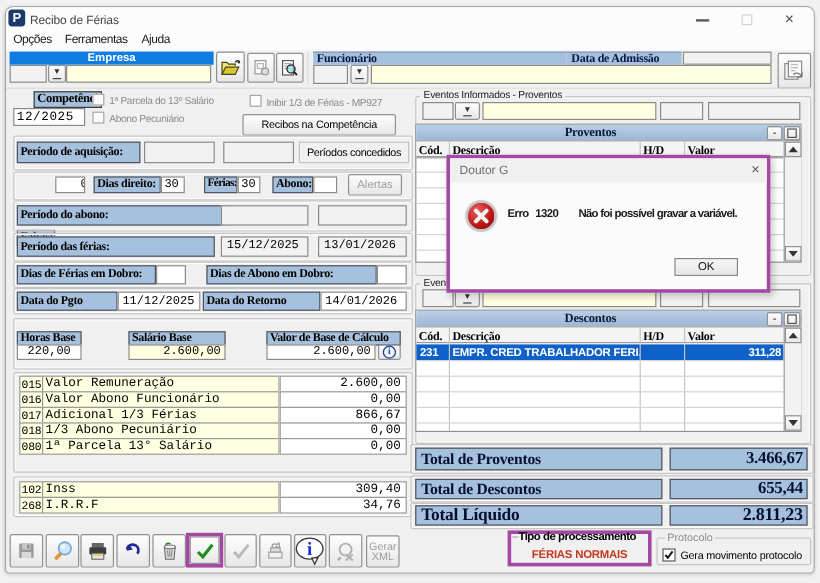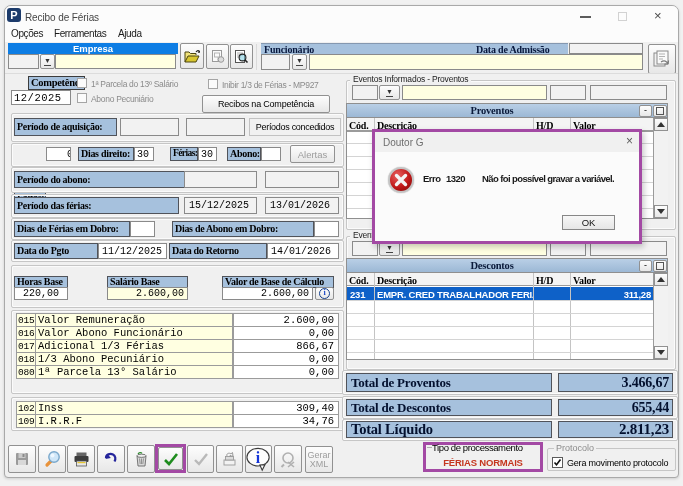--- a/index.html
+++ b/index.html
@@ -160,21 +160,21 @@
 <div class="abs cell yel" style="left:35px;top:352px;width:198px;height:14px;">1/3 Abono Pecuniário</div>
 <div class="abs cell r" style="left:233px;top:352px;width:106px;height:14px;">0,00</div>
 <div class="abs cell yel code" style="left:16px;top:365px;width:20px;height:14px;">080</div>
 <div class="abs cell yel" style="left:35px;top:365px;width:198px;height:14px;">1ª Parcela 13° Salário</div>
 <div class="abs cell r" style="left:233px;top:365px;width:106px;height:14px;">0,00</div>
 
 <div class="abs grp" style="left:11px;top:397px;width:333px;height:34px;"></div>
 <div class="abs cell yel code" style="left:16px;top:401px;width:20px;height:14px;">102</div>
 <div class="abs cell yel" style="left:35px;top:401px;width:198px;height:14px;">Inss</div>
 <div class="abs cell r" style="left:233px;top:401px;width:106px;height:14px;">309,40</div>
-<div class="abs cell yel code" style="left:16px;top:414px;width:20px;height:14px;">109</div>
+<div class="abs cell yel code" style="left:16px;top:414px;width:20px;height:14px;">268</div>
 <div class="abs cell yel" style="left:35px;top:414px;width:198px;height:14px;">I.R.R.F</div>
 <div class="abs cell r" style="left:233px;top:414px;width:106px;height:14px;">34,76</div>
 
 <div class="abs grp" style="left:346px;top:80px;width:330px;height:150px;"></div>
 <div class="abs" style="left:350px;top:74px;font-size:8.5px;letter-spacing:-0.2px;color:#222;background:#f0f0f0;padding:0 3px;white-space:nowrap;">Eventos Informados - Proventos</div>
 <div class="abs fld gry" style="left:352px;top:85px;width:26px;height:15px;"></div>
 <div class="abs btn" style="left:379px;top:85px;width:21px;height:15px;">
     <span class="cmb">▼</span>
   </div>
 <div class="abs fld yel" style="left:402px;top:85px;width:145px;height:15px;"></div>
@@ -266,21 +266,21 @@
 <div class="abs lbl" style="left:558px;top:373px;width:115px;height:19px;font-size:14px;letter-spacing:-0.2px;justify-content:flex-end;padding-right:3px;color:#03102e;">3.466,67</div>
 <div class="abs grp" style="left:342px;top:396px;width:336px;height:23px;"></div>
 <div class="abs lbl" style="left:346px;top:399px;width:206px;height:17px;font-size:13px;letter-spacing:-0.2px;padding-left:4px;color:#03102e;">Total de Descontos</div>
 <div class="abs lbl" style="left:558px;top:399px;width:115px;height:17px;font-size:14px;letter-spacing:-0.2px;justify-content:flex-end;padding-right:3px;color:#03102e;">655,44</div>
 <div class="abs grp" style="left:342px;top:419px;width:336px;height:22px;"></div>
 <div class="abs lbl" style="left:346px;top:421px;width:206px;height:17px;font-size:14.5px;letter-spacing:-0.2px;padding-left:4px;color:#03102e;">Total Líquido</div>
 <div class="abs lbl" style="left:558px;top:421px;width:115px;height:17px;font-size:15px;letter-spacing:-0.2px;justify-content:flex-end;padding-right:3px;color:#03102e;">2.811,23</div>
 
 <div class="abs" style="left:423px;top:442px;width:120px;height:30px;border:3px solid #a349a4;background:#f0f0f0;"></div>
 <div class="abs" style="left:427px;top:447px;width:5px;height:1px;background:#b0b0b0;"></div>
-<div class="abs" style="left:432px;top:442px;font-size:9.5px;font-weight:normal;letter-spacing:-0.4px;color:#000;white-space:nowrap;">Tipo de processamento</div>
+<div class="abs" style="left:432px;top:442px;font-size:9.5px;font-weight:bold;letter-spacing:-0.4px;color:#000;white-space:nowrap;">Tipo de processamento</div>
 <div class="abs" style="left:423px;top:457px;width:120px;text-align:center;font-size:9.5px;font-weight:bold;letter-spacing:-0.2px;color:#c5371f;">FÉRIAS NORMAIS</div>
 
 <div class="abs" style="left:547px;top:448px;width:129px;height:23px;border:1px solid #c6c6c6;border-radius:2px;"></div>
 <div class="abs" style="left:554px;top:443px;font-size:9px;color:#8b8b8b;background:#f0f0f0;padding:0 2px;">Protocolo</div>
 <div class="abs" style="left:552px;top:457px;width:11px;height:11px;background:#fff;border:1px solid #5a5a5a;"></div>
 <svg class="abs" style="left:553px;top:458px;" width="9" height="9" viewBox="0 0 9 9">
     <path d="M1.5 4.5 L3.5 6.8 L7.5 1.5" fill="none" stroke="#111" stroke-width="1.6"></path>
   </svg>
 <div class="abs" style="left:567px;top:458px;font-size:9px;letter-spacing:-0.2px;color:#000;white-space:nowrap;">Gera movimento protocolo</div>
 

